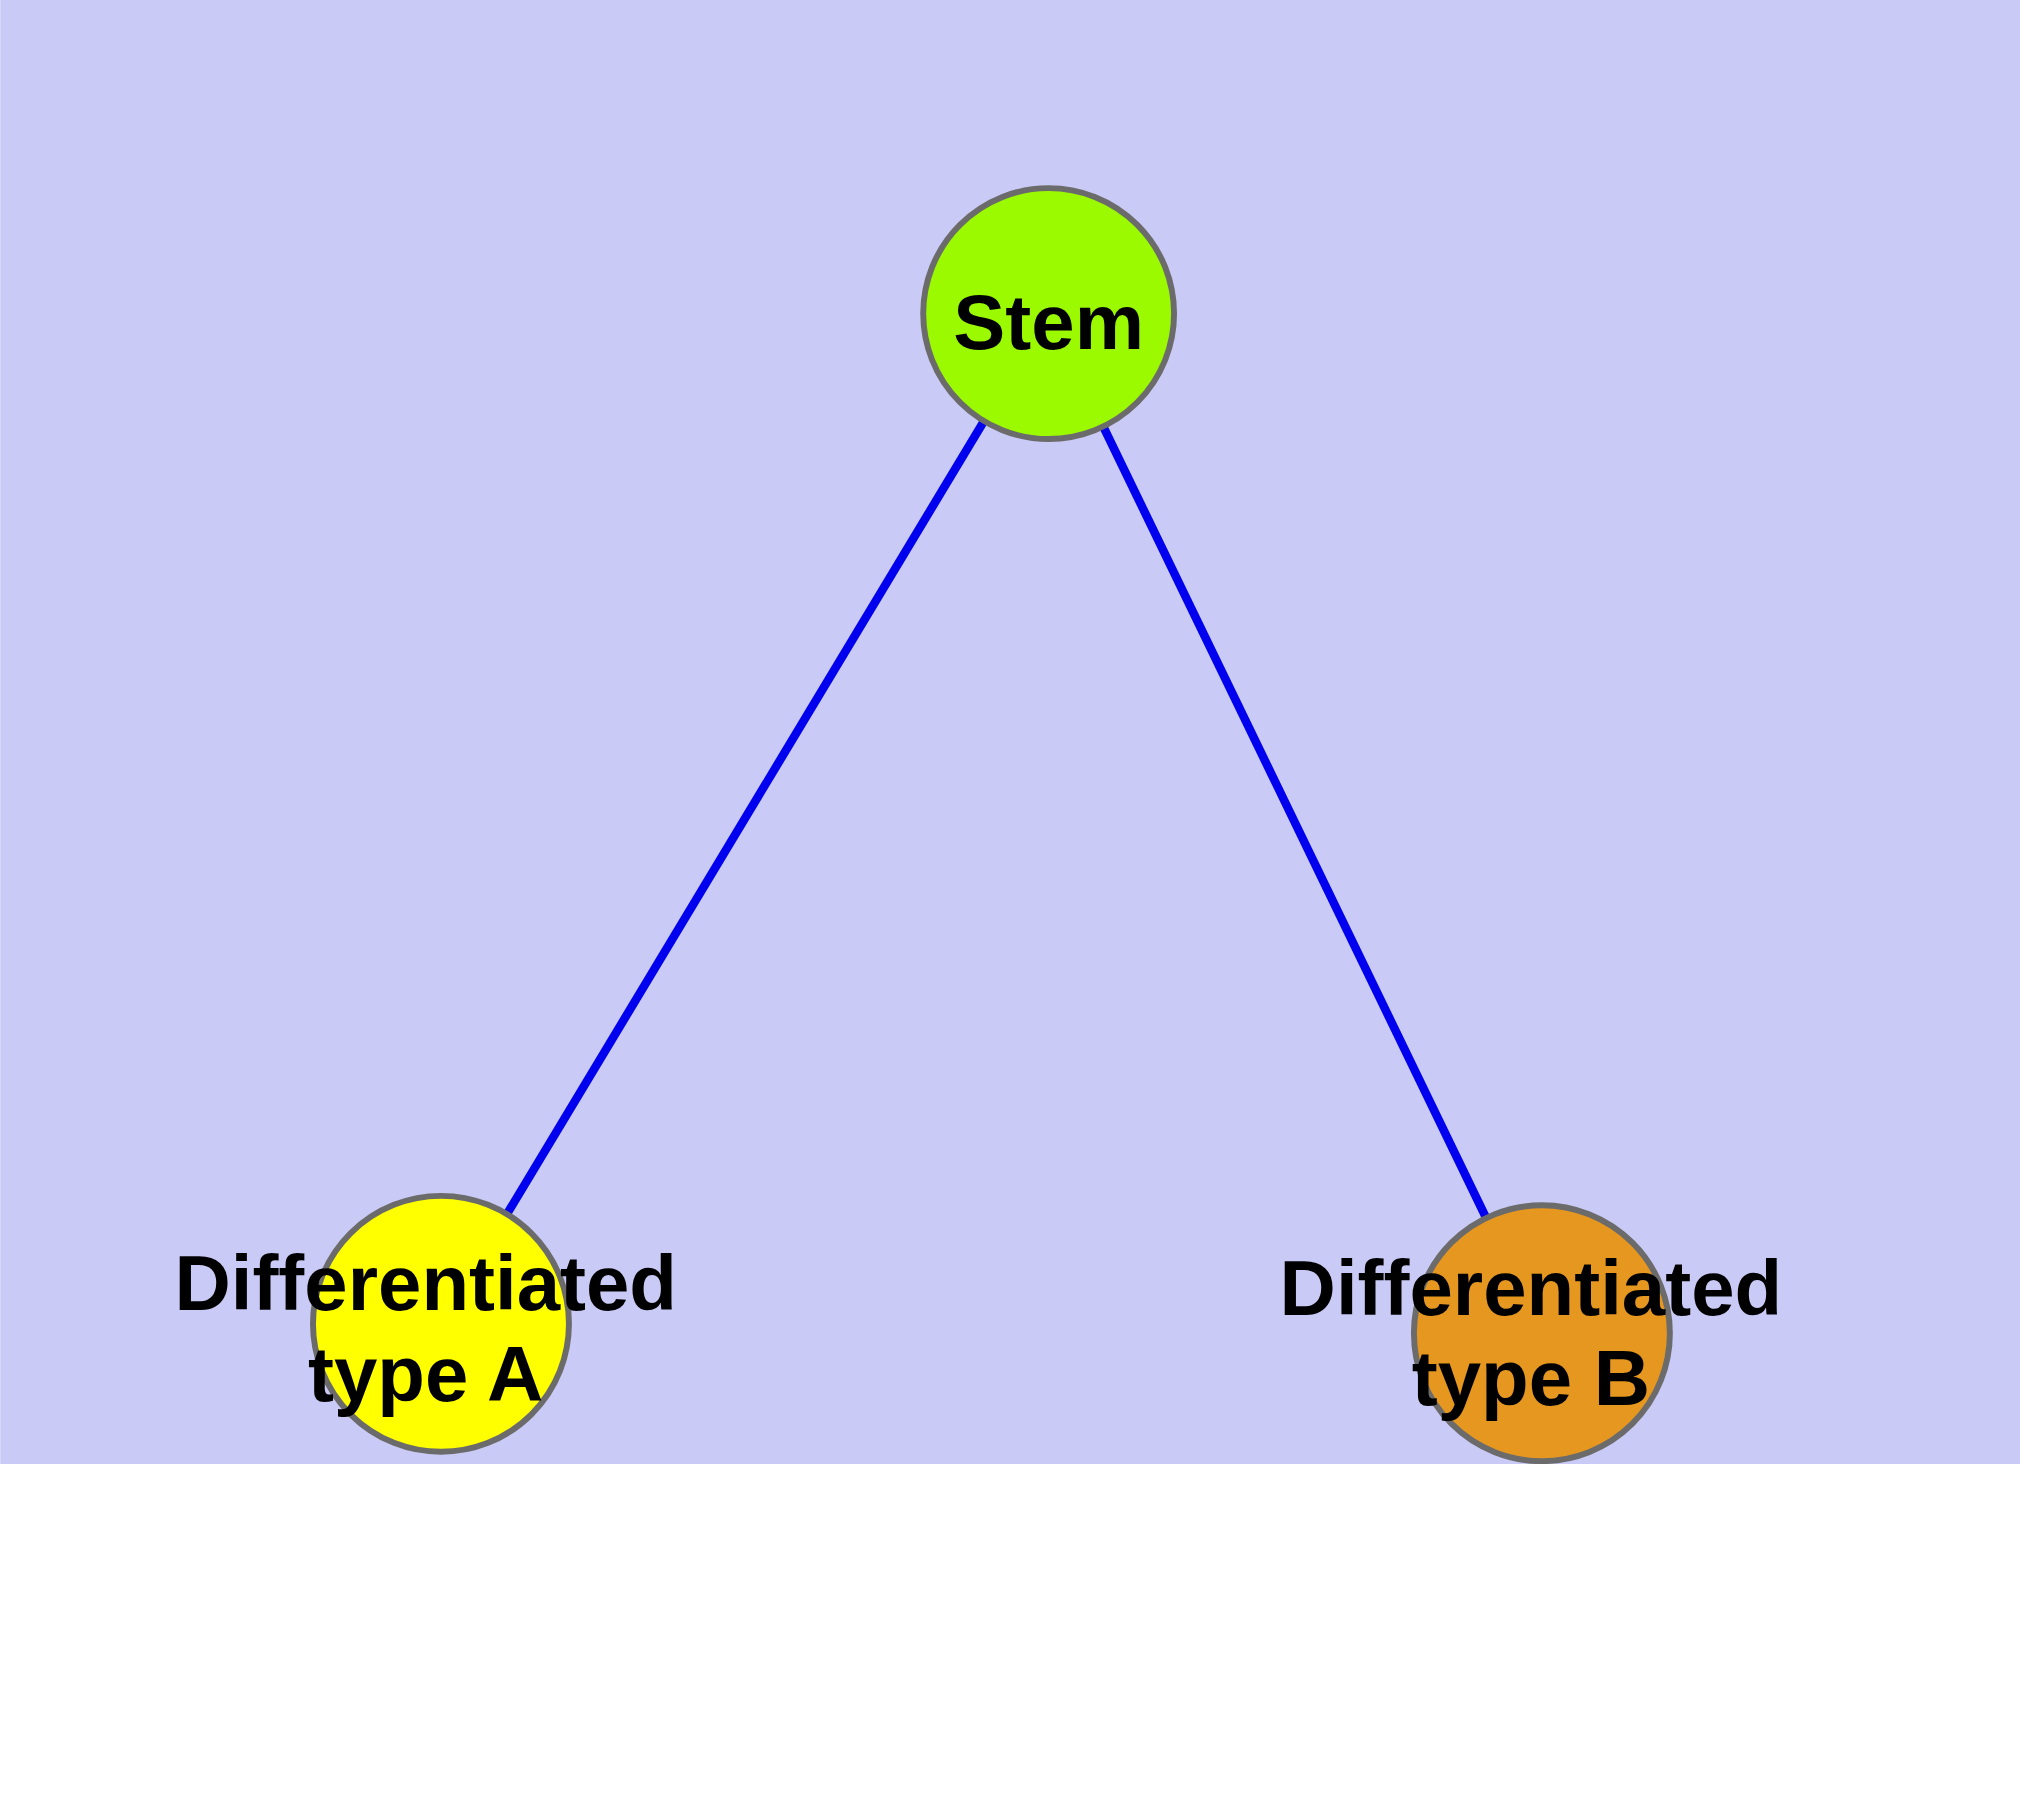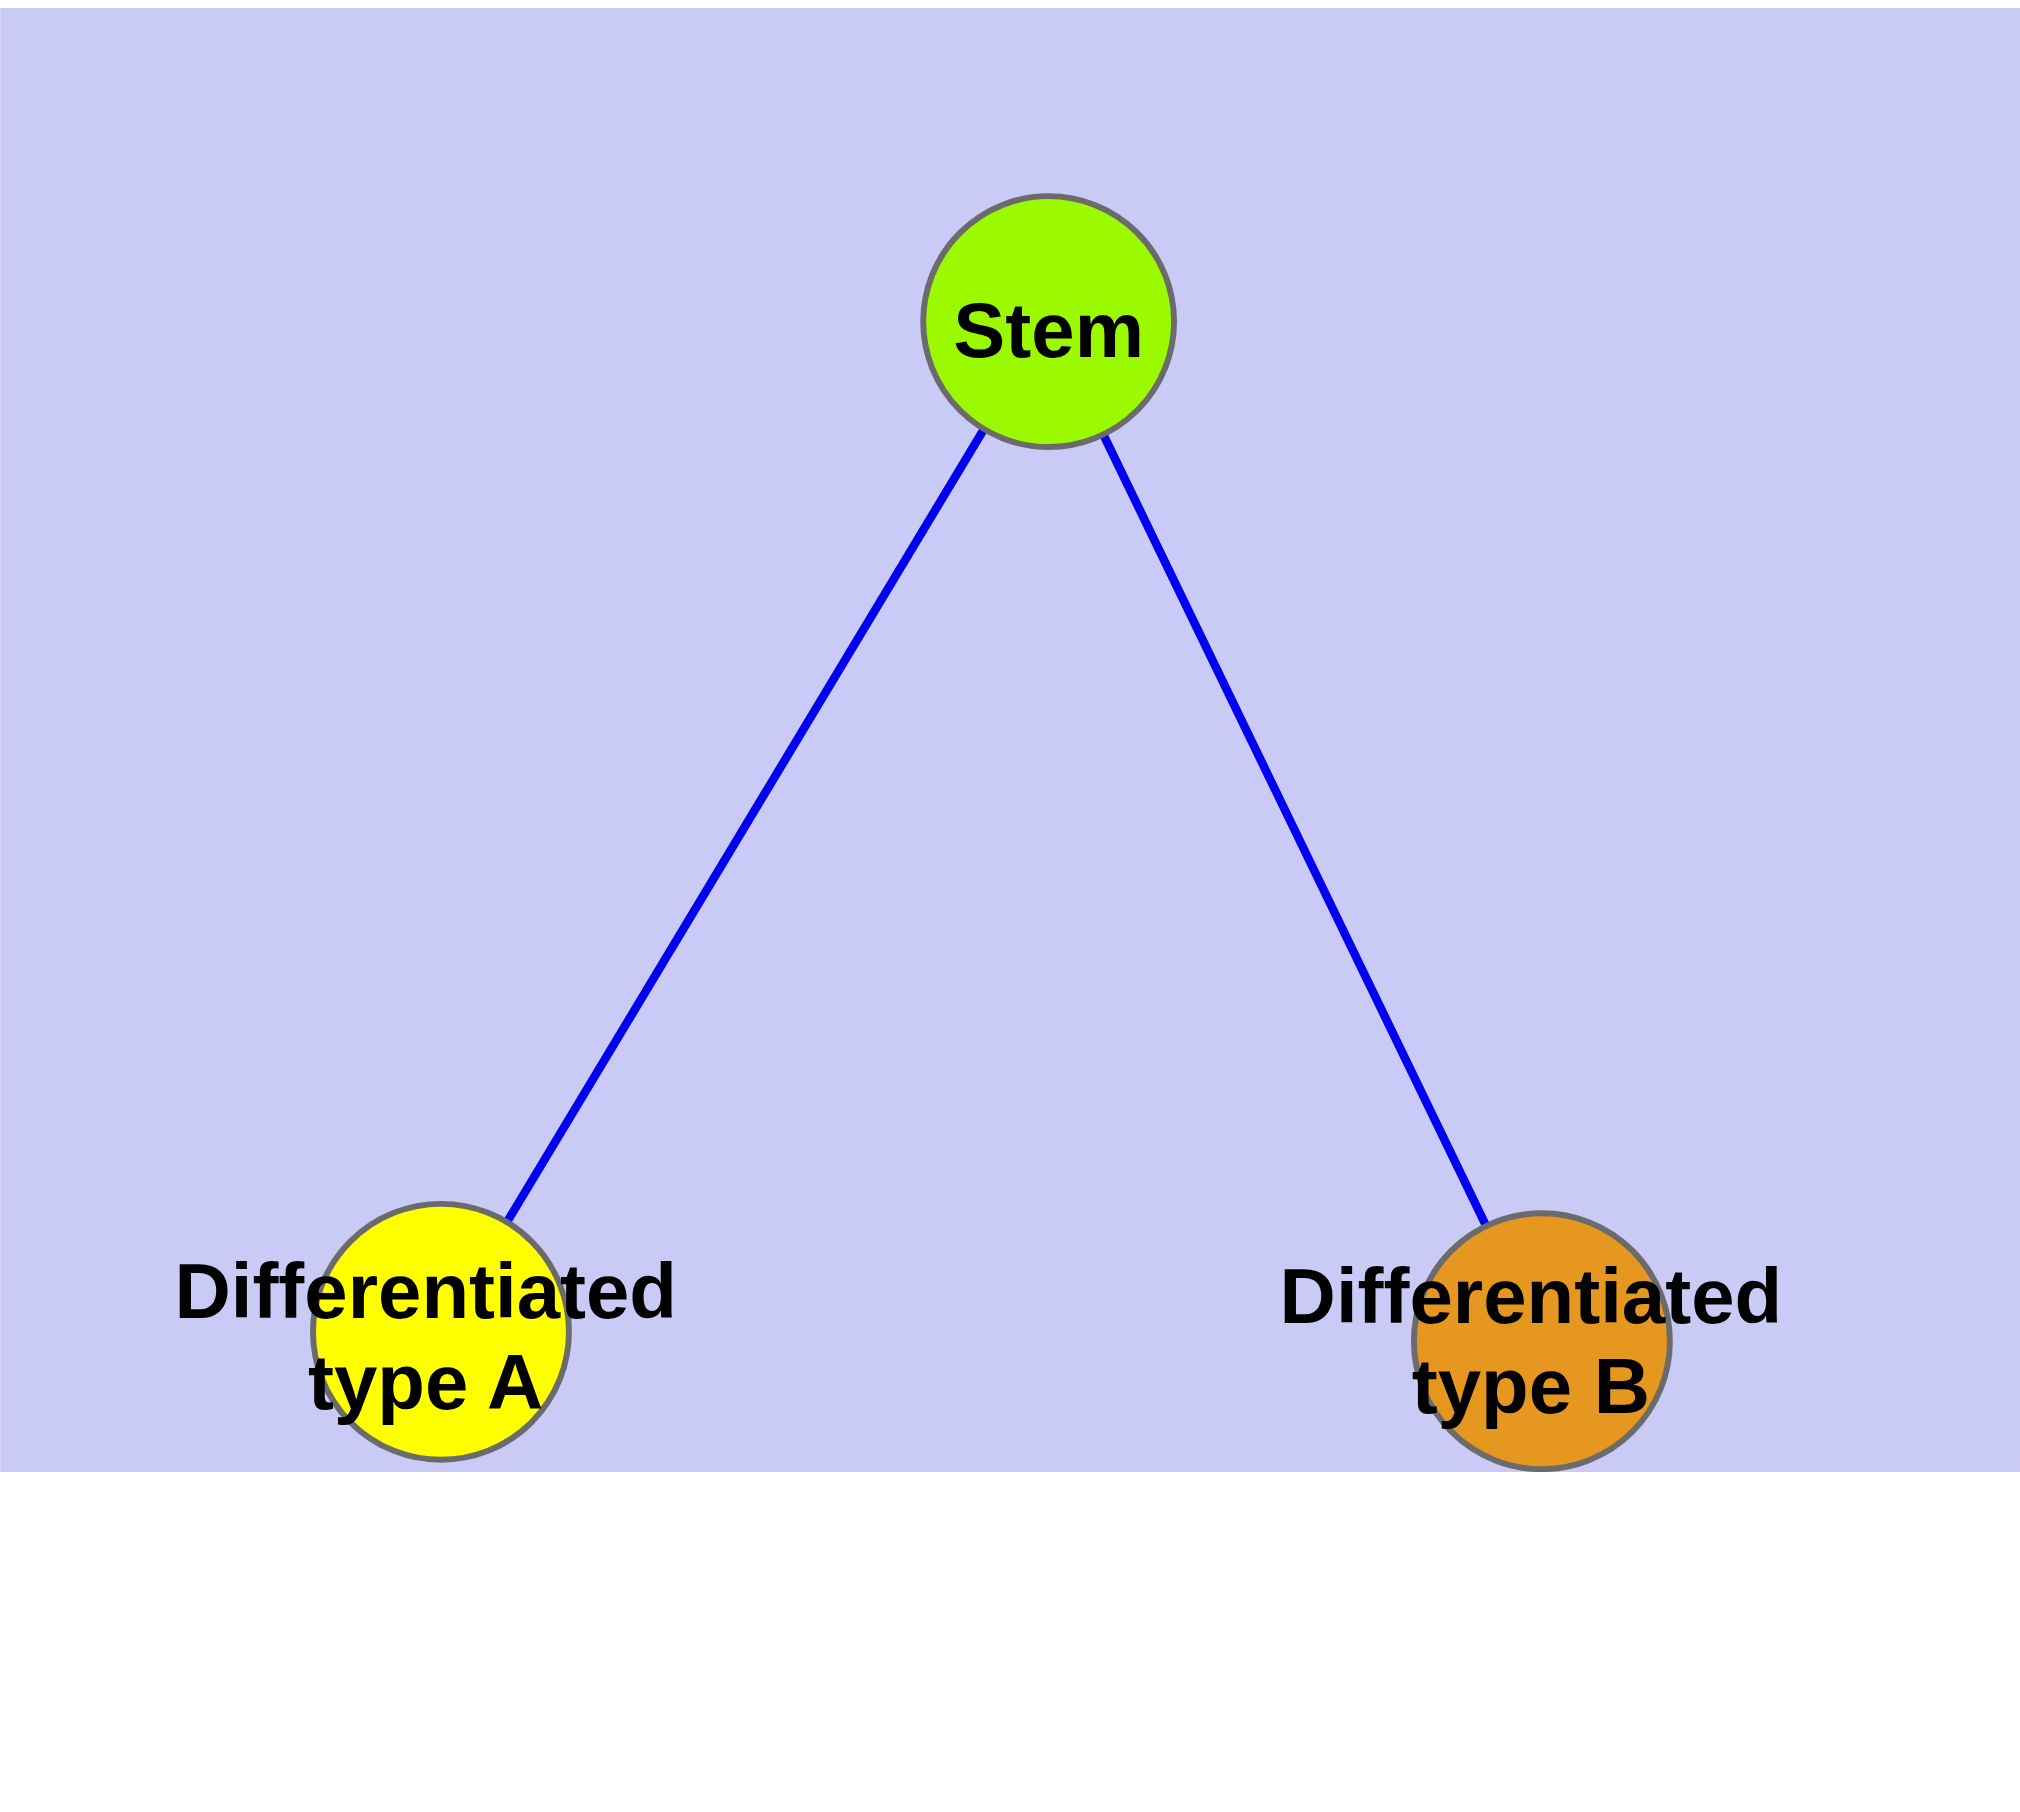--- a/index.html
+++ b/index.html
@@ -4,21 +4,20 @@
 <style>
   html, body {
     margin: 0;
     padding: 0;
     background: #ffffff;
   }
   .stage {
     width: 2021px;
     height: 1464px;
     overflow: hidden;
-    margin-top: 8px;
   }
   svg.graph {
     display: block;
     width: 2021px;
     height: 1812px;
   }
   .edge {
     stroke-width: 10px;
     fill: none;
     stroke-linecap: butt;

